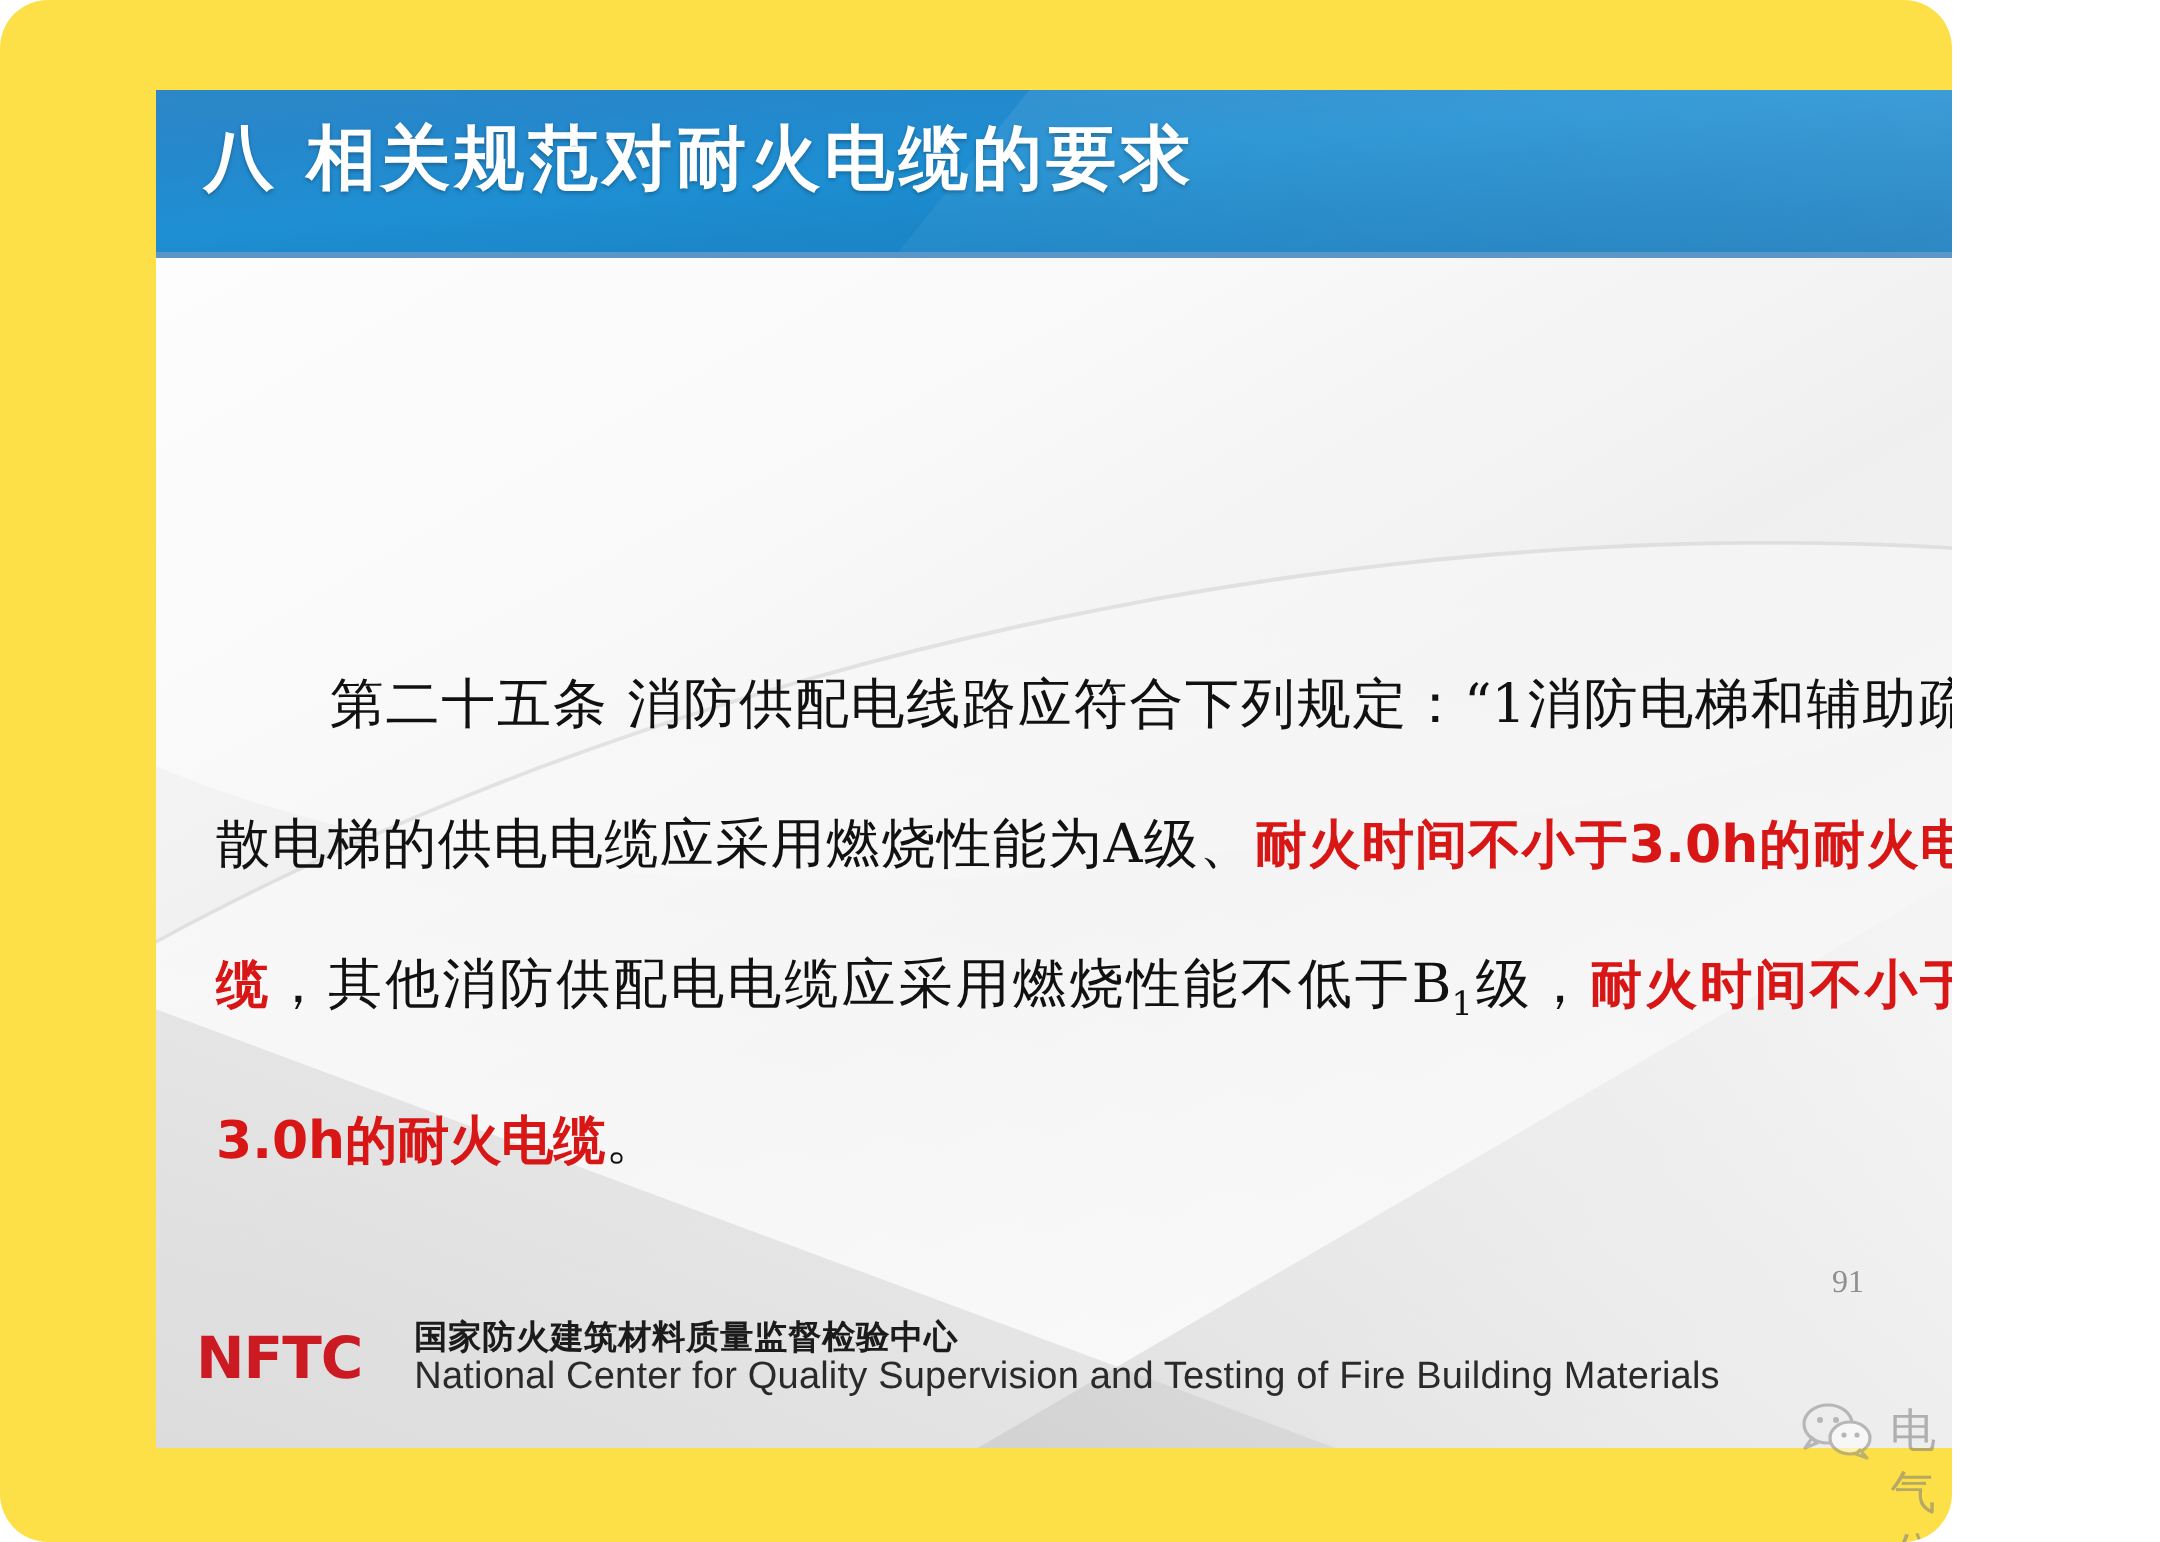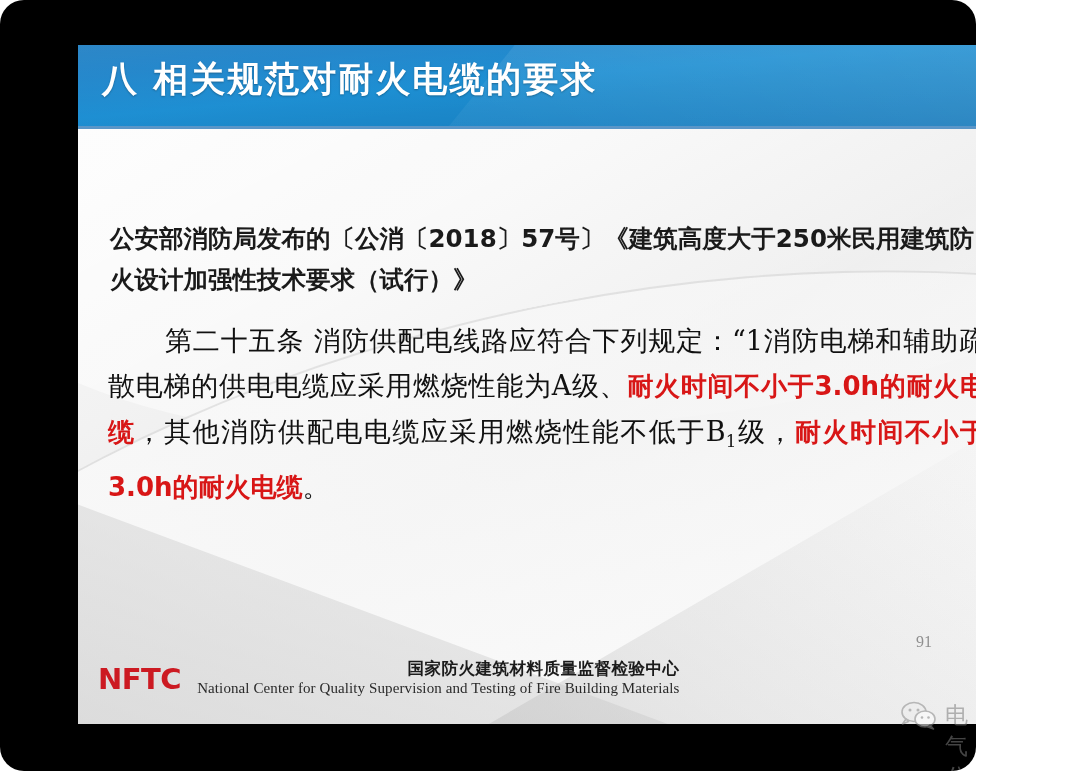--- a/index.html
+++ b/index.html
@@ -4,21 +4,21 @@
 <style>
   html, body {
     margin: 0;
     padding: 0;
     background: #ffffff;
   }
   #page {
     position: relative;
     width: 976px;
     height: 771px;
-    background: #000000;
+    background: #fde047;
     overflow: hidden;
     font-family: "Liberation Sans", sans-serif;
     border-radius: 24px;
   }
 
   
   .slide {
     position: absolute;
     left: 78px;
     top: 45px;
@@ -150,21 +150,21 @@
     color: #1a1a1a;
     letter-spacing: 0px;
   }
   .para {
     position: absolute;
     left: 30px;
     top: 192px;
     width: 878px;
     font-family: "DejaVu Serif", "Liberation Serif", serif;
     font-size: 27px;
-    line-height: 45px;
+    line-height: 70px;
     color: #111111;
     text-align: justify;
     text-justify: inter-ideograph;
   }
   .para .indent { display: inline-block; width: 56px; }
   .para .red {
     color: #d81616;
     font-weight: bold;
     font-family: "DejaVu Sans", "Liberation Sans", sans-serif;
     font-size: 26px;
@@ -178,34 +178,33 @@
     bottom: 26px;
     display: flex;
     align-items: center;
   }
   .nftc-mark {
     font-family: "DejaVu Sans", "Liberation Sans", sans-serif;
     font-weight: bold;
     font-size: 29px;
     color: #cc1a22;
     letter-spacing: -0.5px;
-    margin-right: 16px;
+    margin-right: 26px;
   }
   .nftc-cn {
     font-family: "DejaVu Sans", "Liberation Sans", sans-serif;
     font-weight: bold;
     font-size: 16.5px;
     color: #1b1b1b;
     letter-spacing: 0.5px;
     line-height: 20px;
-    text-align: right;
   }
   .nftc-en {
-    font-family: Liberation Serif, serif;
-    font-size: 15px;
+    font-family: Liberation Sans, sans-serif;
+    font-size: 19px;
     color: #2a2a2a;
     letter-spacing: 0.1px;
     line-height: 19px;
   }
   .page-num {
     position: absolute;
     right: 72px;
     bottom: 73px;
     font-family: Liberation Serif, serif;
     font-size: 16px;
@@ -243,21 +242,20 @@
     <div class="wedge-right"></div>
 
     <div class="title-bar">
       <div class="tb-gloss"></div>
       <div class="tb-diag"></div>
       <div class="title-text">八  相关规范对耐火电缆的要求</div>
     </div>
 
     <div class="content">
 
-      <div class="heading">公安部消防局发布的〔公消〔2018〕57号〕《建筑高度大于250米民用建筑防火设计加强性技术要求（试行）》</div>
 
       <div class="para">
         <span class="indent"></span><span>第二十五条  消防供配电线路应符合下列规定：“1消防电梯和辅助疏散电梯的供电电缆应采用燃烧性能为A级、</span><span class="red">耐火时间不小于3.0h的耐火电缆</span><span>，其他消防供配电电缆应采用燃烧性能不低于B</span><sub>1</sub><span>级，</span><span class="red">耐火时间不小于3.0h的耐火电缆</span><span>。</span>
       </div>
 
       <div class="footer-logo">
         <div class="nftc-mark">NFTC</div>
         <div>
           <div class="nftc-cn">国家防火建筑材料质量监督检验中心</div>
           <div class="nftc-en">National Center for Quality Supervision and Testing of Fire Building Materials</div>

